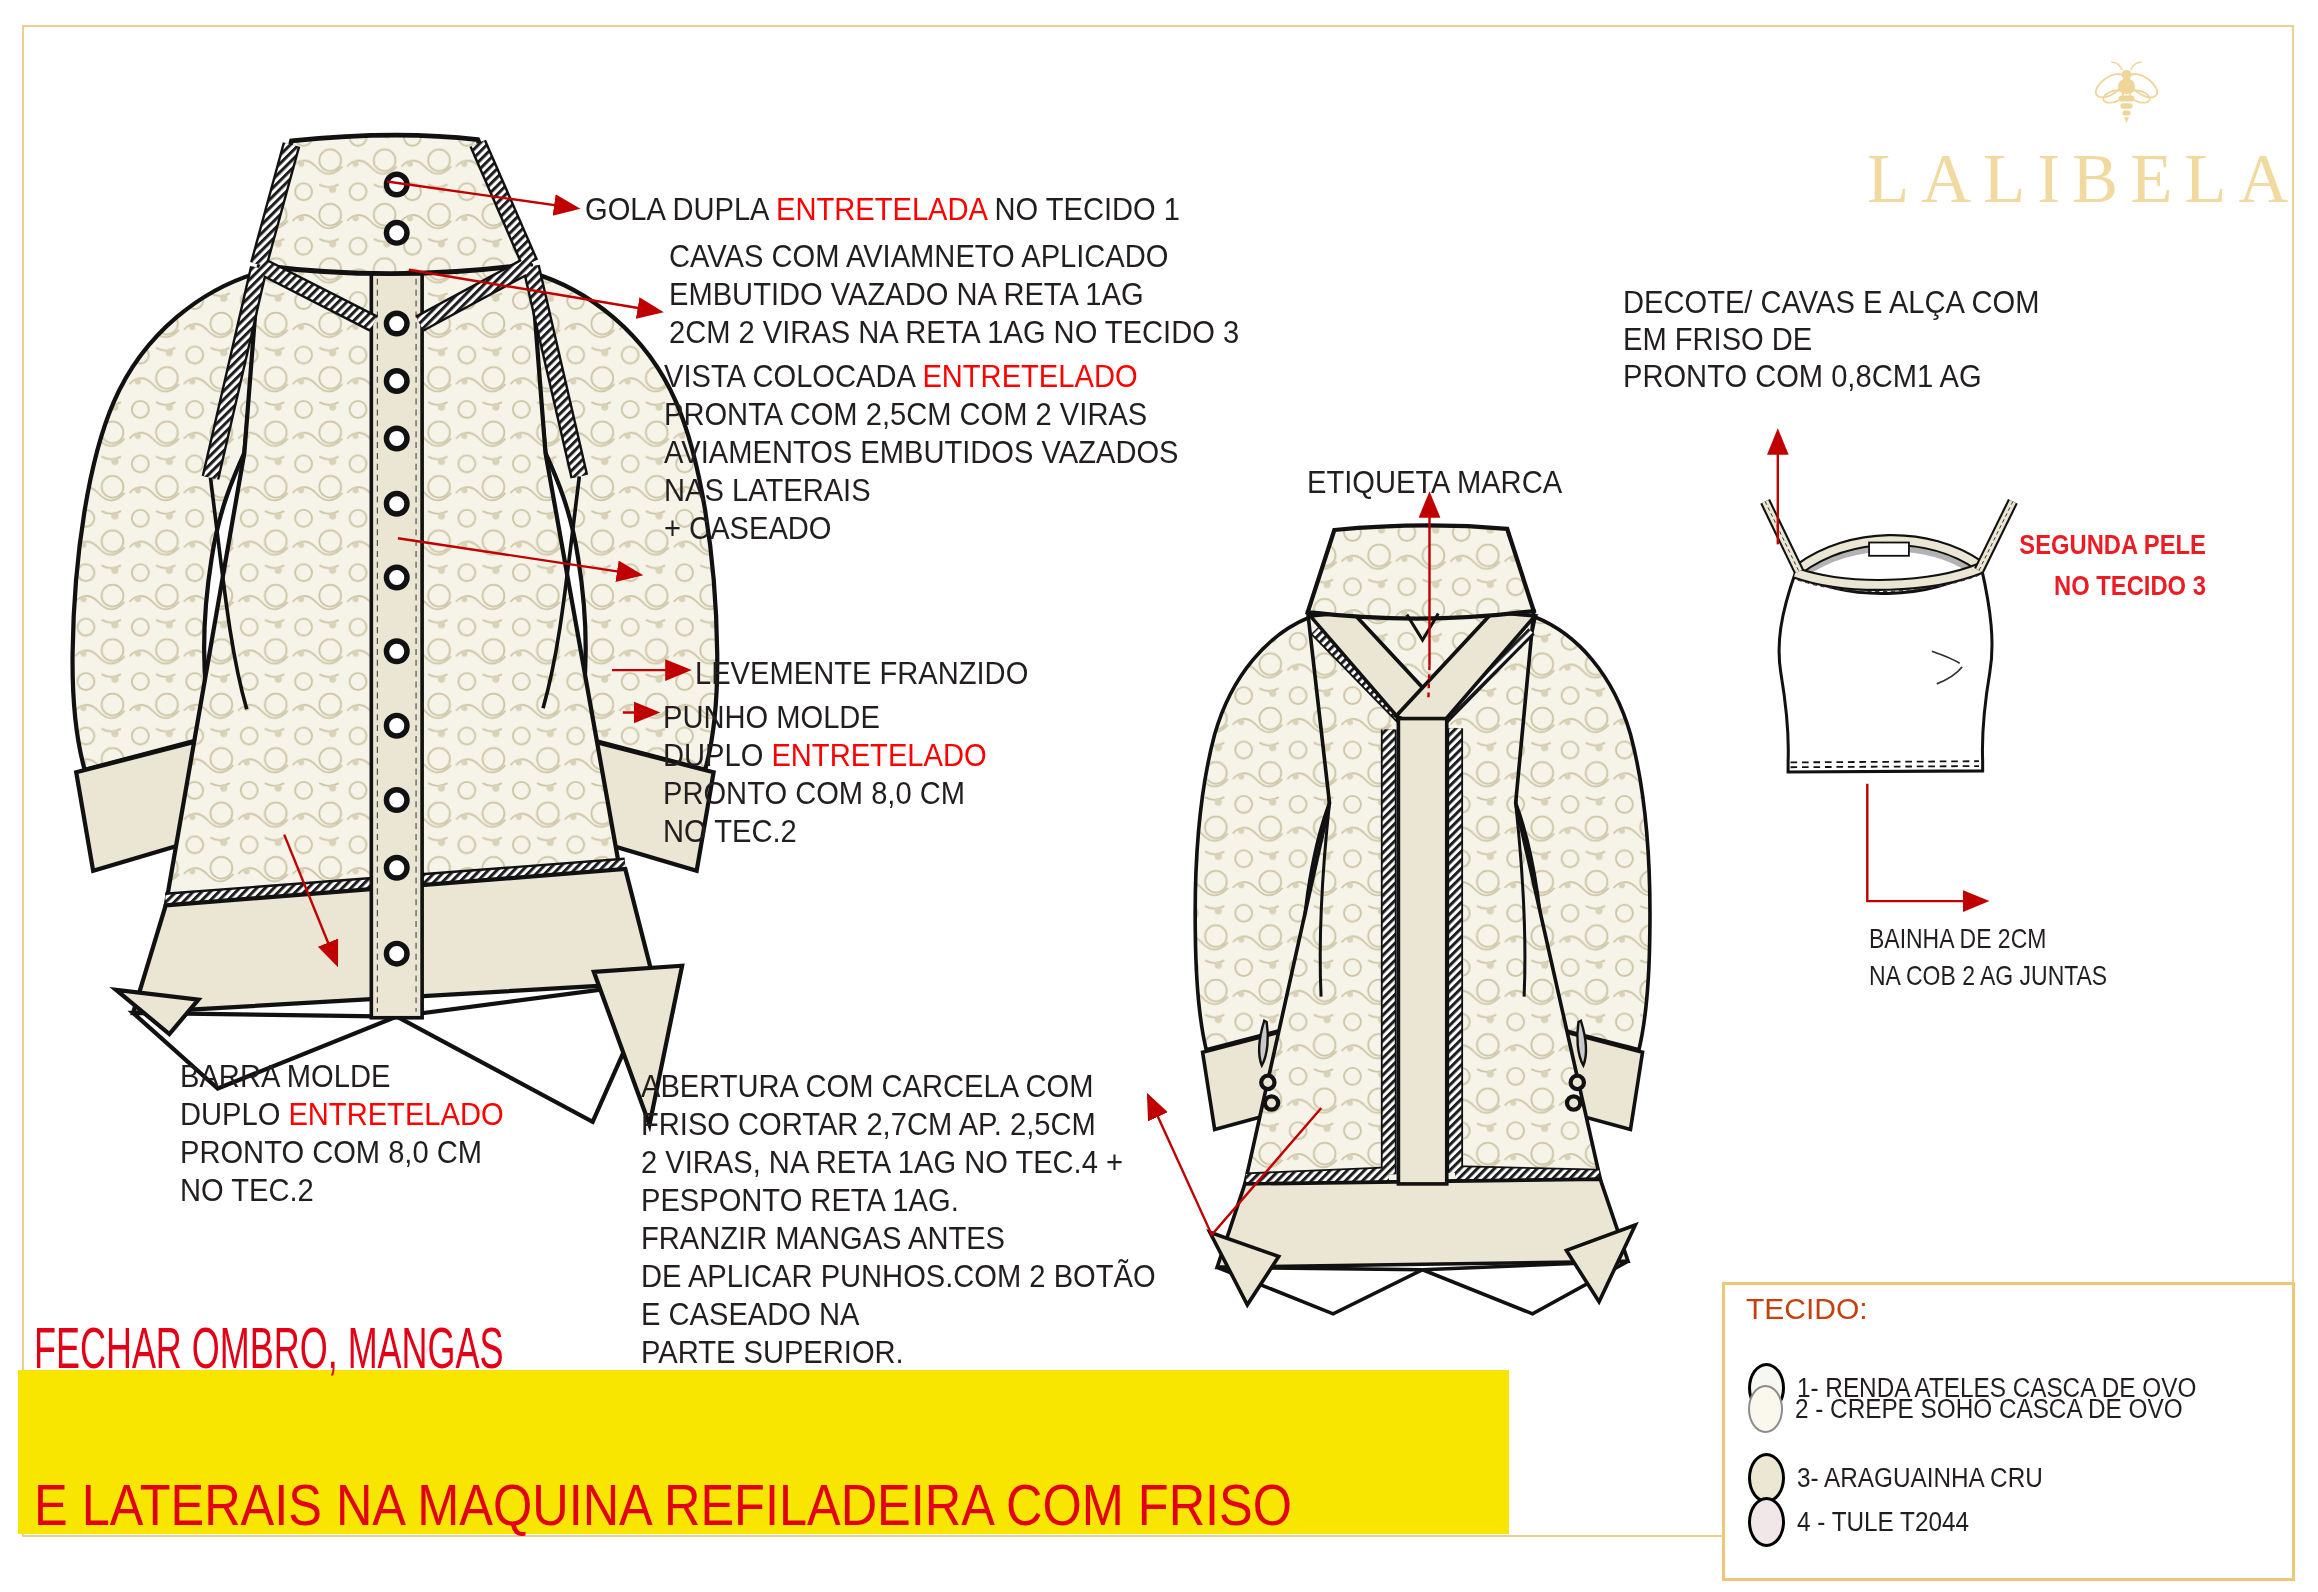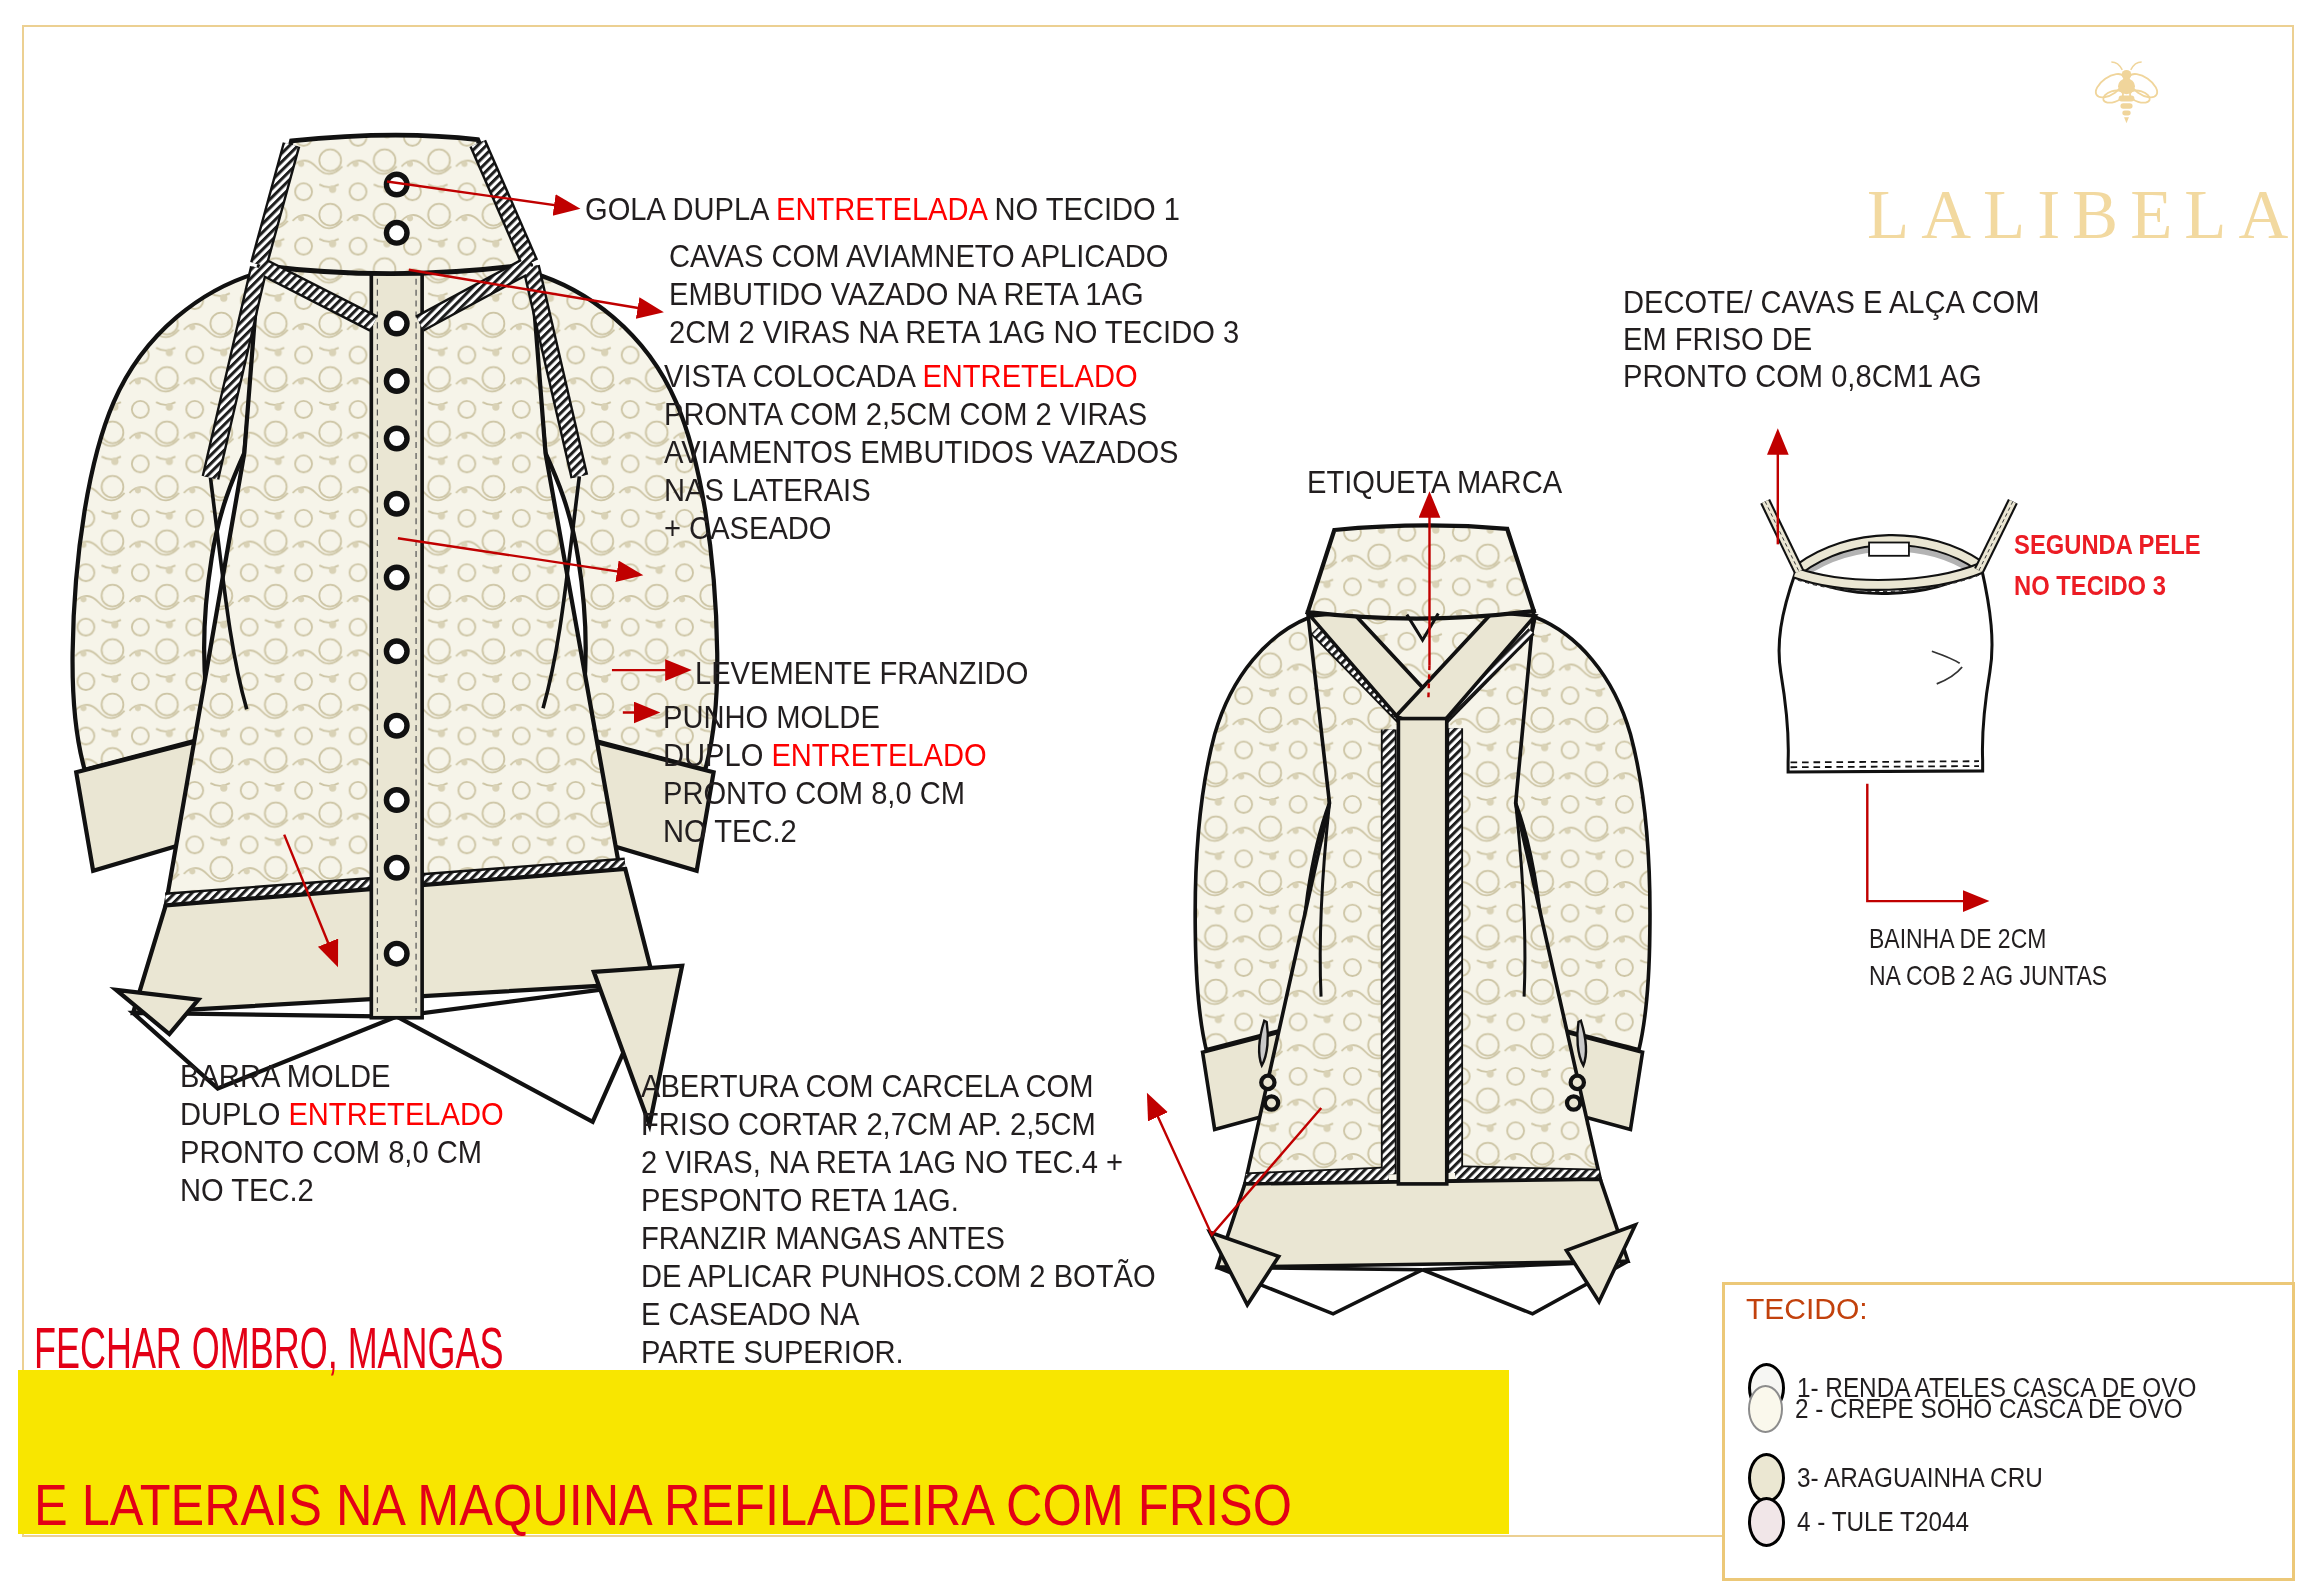--- a/index.html
+++ b/index.html
@@ -7,26 +7,26 @@
        font-family:"Liberation Sans",sans-serif;}
   .abs{position:absolute;}
   
   #page-border{left:22px;top:25.4px;width:2268px;height:1508px;border:2.4px solid #ecd092;}
   
   .ann{position:absolute;color:#221e1f;font-size:32px;line-height:38px;white-space:nowrap;}
   .ann .ln{display:block;}
   .cx{display:inline-block;transform:scaleX(.91);transform-origin:0 50%;white-space:nowrap;}
   .red{color:#fe0000;}
   
-  .seg{position:absolute;left:2001px;top:525px;width:218px;text-align:left;color:#ec1c24;
+  .seg{position:absolute;left:2001px;top:525px;width:218px;text-align:right;color:#ec1c24;
        font-weight:bold;font-size:27px;line-height:41px;}
   .seg .ln{display:block;transform:scaleX(.88);transform-origin:50% 50%;white-space:nowrap;}
   
   #brand-word{left:1867px;top:140px;width:441px;font-family:"Liberation Serif",serif;
-      font-size:69px;color:#f2d9a0;letter-spacing:12px;white-space:nowrap;margin-top:36px;}
+      font-size:69px;color:#f2d9a0;letter-spacing:12px;white-space:nowrap;}
   
   #banner{left:18px;top:1370px;width:1491px;height:164px;background:#f8e600;}
   .bline{position:absolute;color:#e30016;font-size:58px;line-height:60px;white-space:nowrap;}
   #bline1{left:34px;top:1318px;}
   #bline2{left:34px;top:1475px;}
   #bline1 .cx2{transform:scaleX(.62);}
   #bline2 .cx2{transform:scaleX(.87);}
   .cx2{display:inline-block;transform-origin:0 50%;}
   
   #legend-box{left:1722px;top:1282px;width:567px;height:293px;border:3.6px solid #ecc878;background:#fff;}

